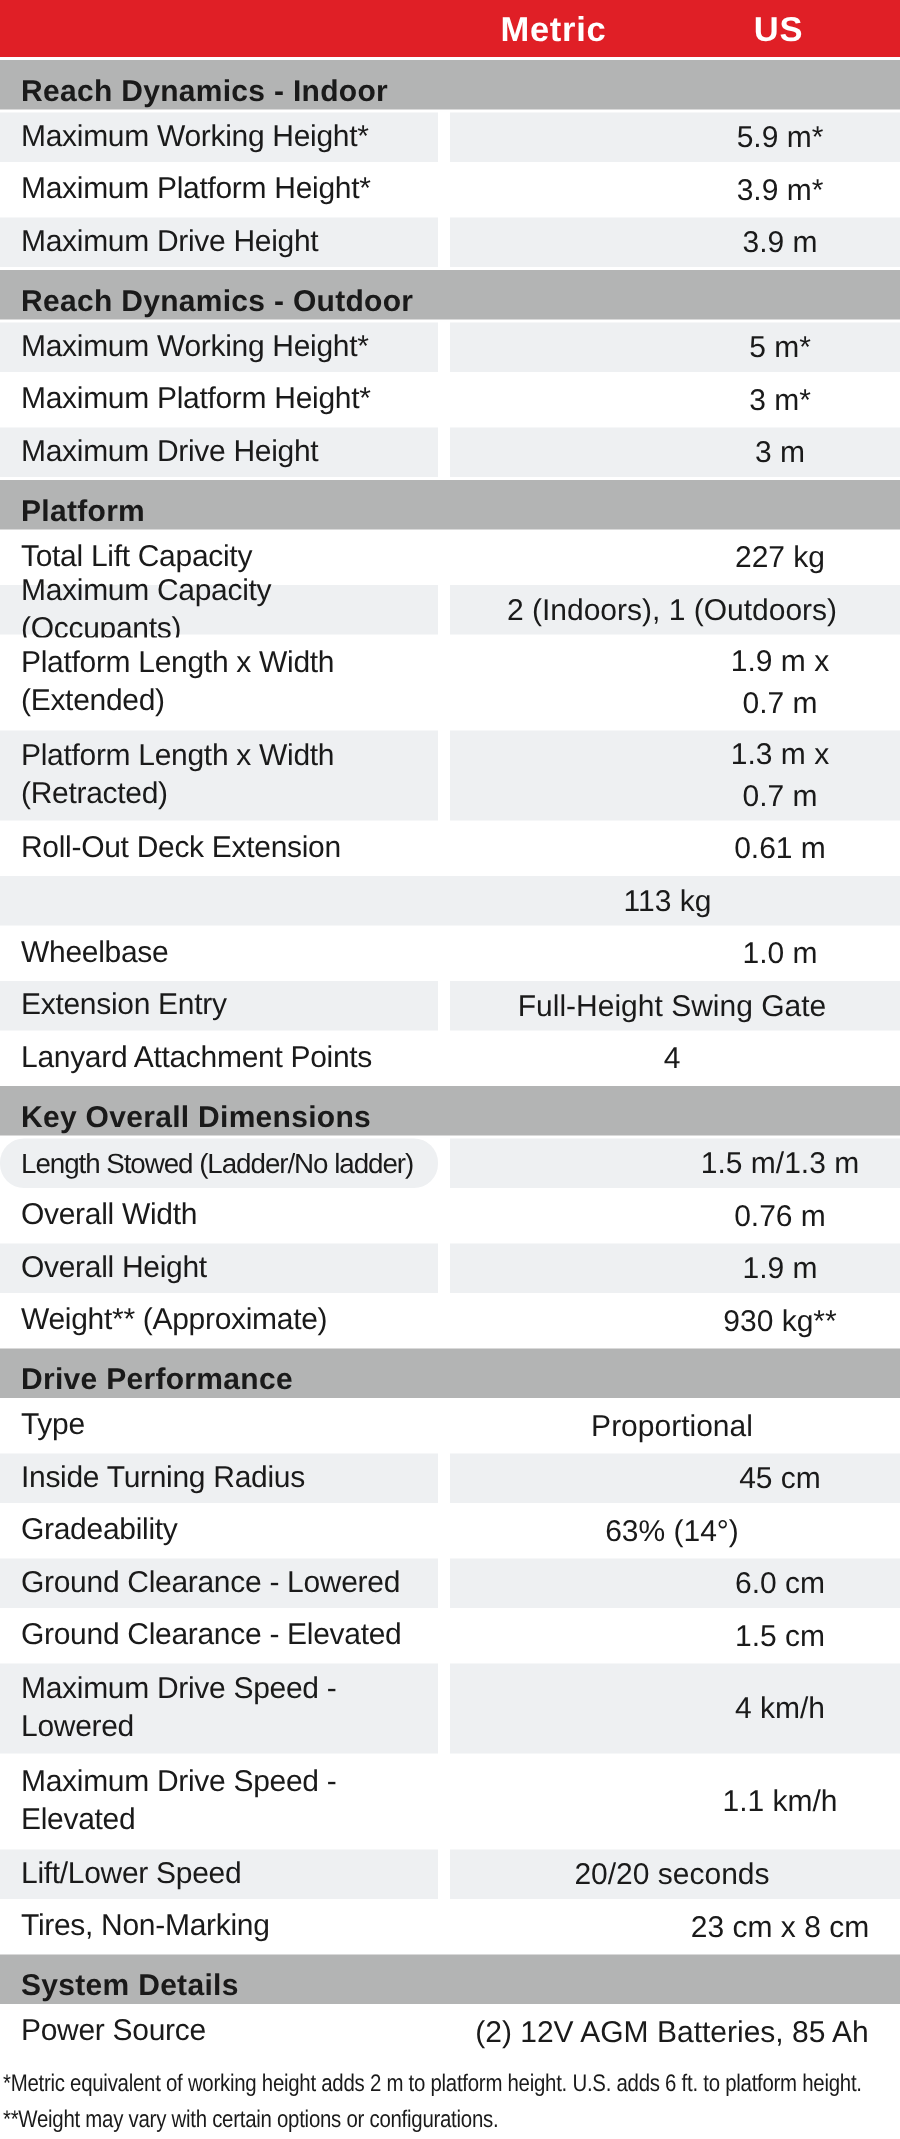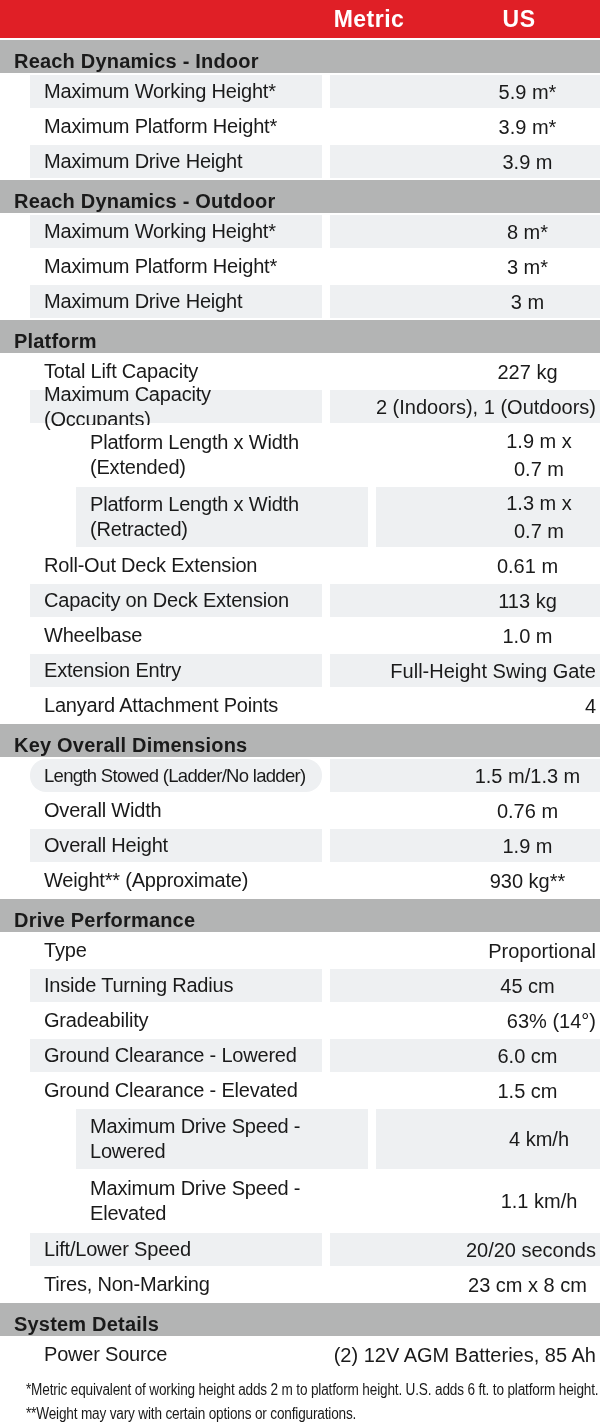--- a/index.html
+++ b/index.html
@@ -19,35 +19,35 @@
   .th-spacer{width:300px;}
   .th{width:150px;color:#fff;font-weight:bold;font-size:23px;letter-spacing:.5px;
       display:flex;align-items:center;justify-content:center;padding-right:12px;}
 
   
   .section-header{height:33px;background:var(--section-gray);margin-bottom:2px;
       display:flex;align-items:flex-end;padding-left:14px;}
   .section-title{font-weight:bold;font-size:20px;letter-spacing:.2px;}
 
   
-  .row{display:flex;height:33px;margin-bottom:2px;margin-left:30px;}
-  .row.tall{height:60px;padding-left:46px;}
+  .row{display:flex;height:33px;margin-bottom:2px;}
+  .row.tall{height:60px;}
   .cell{display:flex;align-items:center;}
   .cell.label{width:292px;padding-left:14px;margin-right:8px;font-size:20px;
       letter-spacing:-.2px;line-height:1.25;white-space:pre-line;}
   .cell.label.tight{font-size:18.5px;letter-spacing:-.7px;white-space:nowrap;border-radius:16px;}
   .cell.value{flex:1;font-size:20px;}
   .shade-light .cell{background:var(--row-light);}
   .shade-white .cell{background:var(--row-white);}
   .val{white-space:pre-line;line-height:1.4;text-align:center;}
   .val.align-metric{width:50%;margin-left:auto;padding-right:10px;}
-  .val.align-center{width:100%;padding-right:4px;text-align:right;}
-
-  
-  .footnotes{padding:5px 0 0 2px;font-size:16px;line-height:24px;letter-spacing:-.2px;margin-left:24px;}
+  .val.align-center{width:100%;padding-right:4px;}
+
+  
+  .footnotes{padding:5px 0 0 2px;font-size:16px;line-height:24px;letter-spacing:-.2px;}
   .footnote-line{display:block;height:24px;}
   .footnote-line>span{display:inline-block;transform:scaleX(.85);
       transform-origin:left center;white-space:nowrap;}
 </style>
 </head>
 <body>
 
 <div class="sheet">
   <div class="thead">
     <div class="th-spacer"></div>
@@ -76,21 +76,21 @@
         <div class="cell value">
           <div class="val align-metric">3.9 m</div>
         </div>
       </div>
       <div class="section-header">
         <div class="section-title">Reach Dynamics - Outdoor</div>
       </div>
       <div class="row shade-light">
         <div class="cell label">Maximum Working Height*</div>
         <div class="cell value">
-          <div class="val align-metric">8 m*</div>
+          <div class="val align-metric">5 m*</div>
         </div>
       </div>
       <div class="row shade-white">
         <div class="cell label">Maximum Platform Height*</div>
         <div class="cell value">
           <div class="val align-metric">3 m*</div>
         </div>
       </div>
       <div class="row shade-light">
         <div class="cell label">Maximum Drive Height</div>
@@ -129,21 +129,20 @@
 0.7 m</div>
         </div>
       </div>
       <div class="row shade-white">
         <div class="cell label">Roll-Out Deck Extension</div>
         <div class="cell value">
           <div class="val align-metric">0.61 m</div>
         </div>
       </div>
       <div class="row shade-light">
-        <div class="cell label">Capacity on Deck Extension</div>
         <div class="cell value">
           <div class="val align-metric">113 kg</div>
         </div>
       </div>
       <div class="row shade-white">
         <div class="cell label">Wheelbase</div>
         <div class="cell value">
           <div class="val align-metric">1.0 m</div>
         </div>
       </div>

